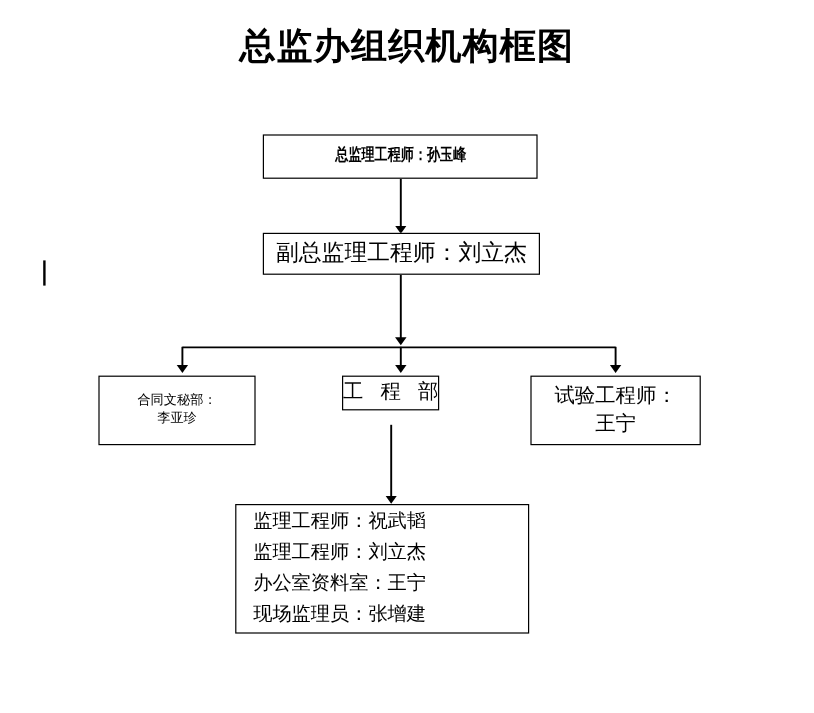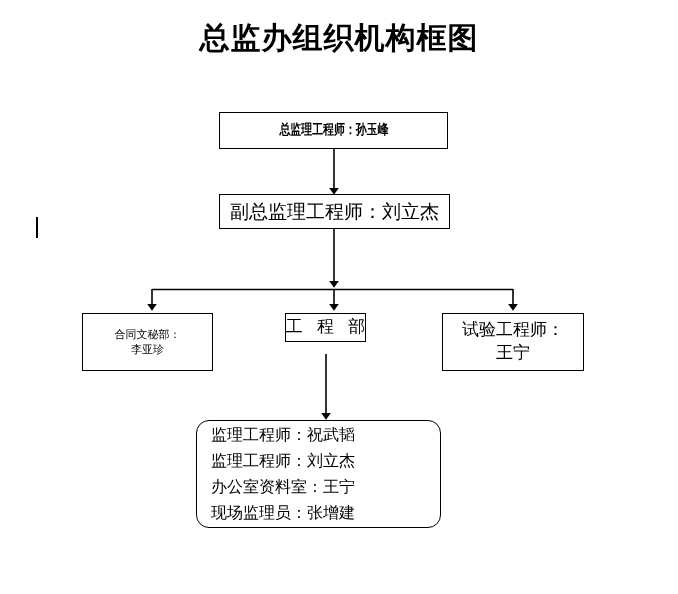--- a/index.html
+++ b/index.html
@@ -90,21 +90,20 @@
   }
   #node-staff {
     left: 196px;
     top: 420px;
     width: 245px;
     height: 108px;
     align-items: flex-start;
     justify-content: center;
     padding-left: 14px;
     font-size: 16px;
-    border-radius: 13px;
   }
   #node-staff .ln {
     white-space: nowrap;
     line-height: 1.62;
   }
   .ln { white-space: nowrap; }
 
   .caret {
     position: absolute;
     left: 36px;

